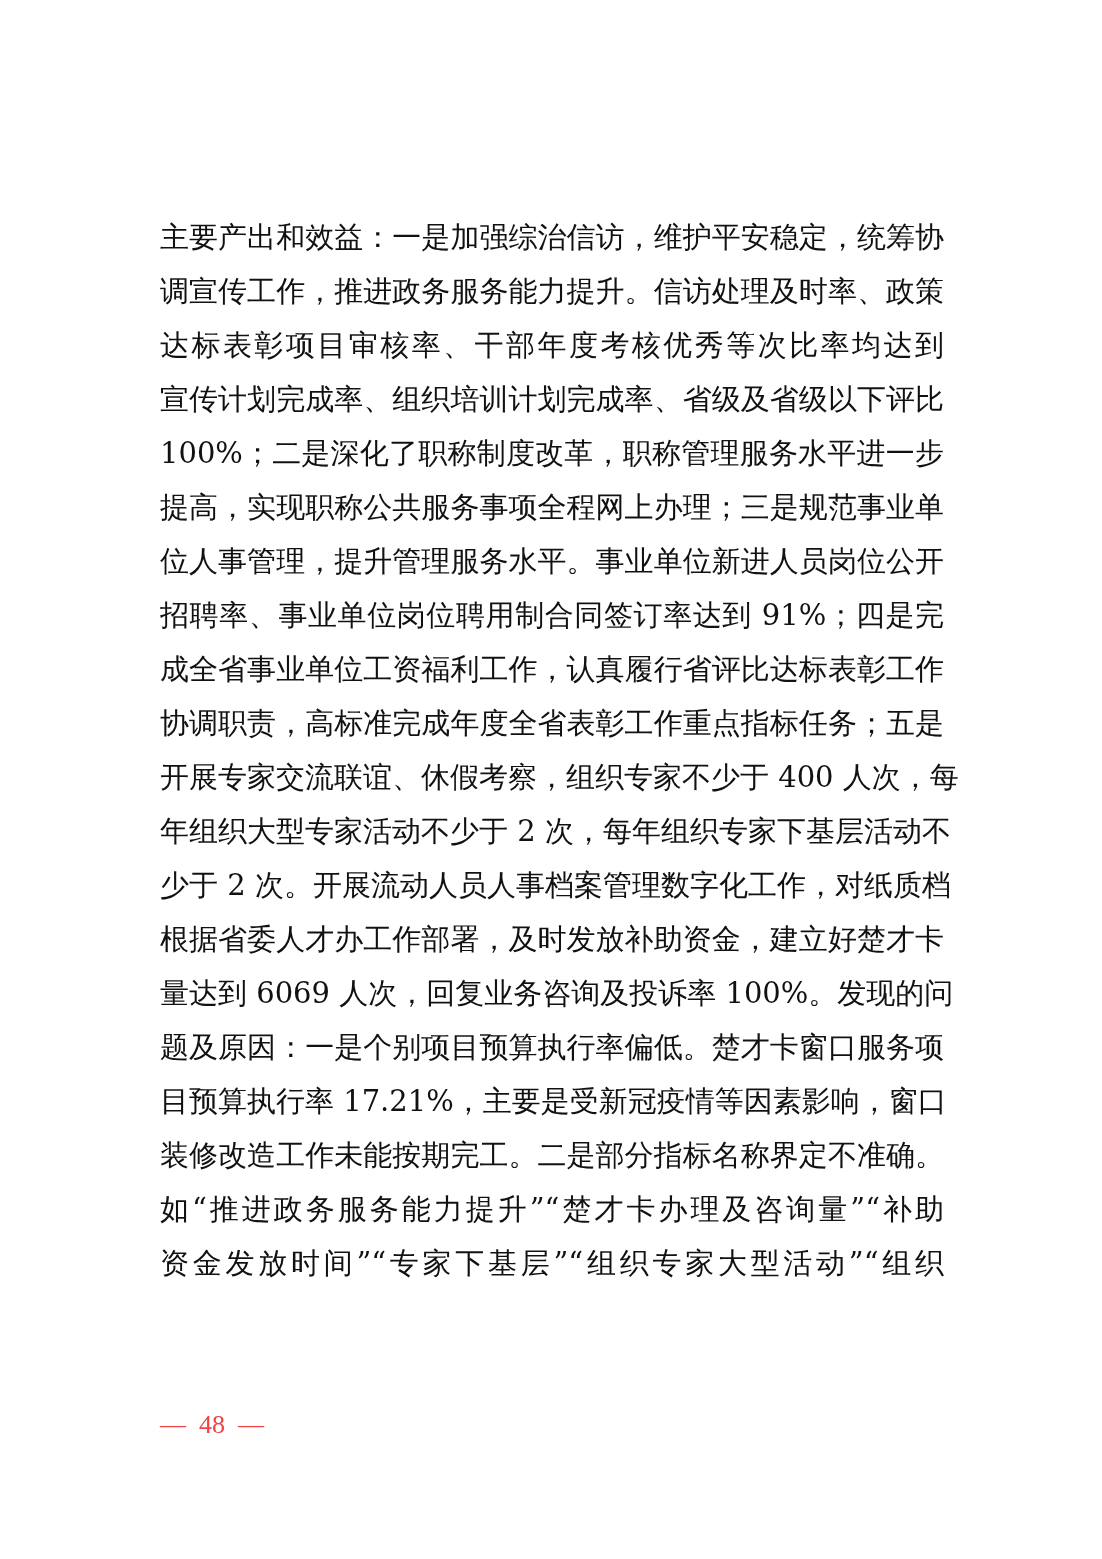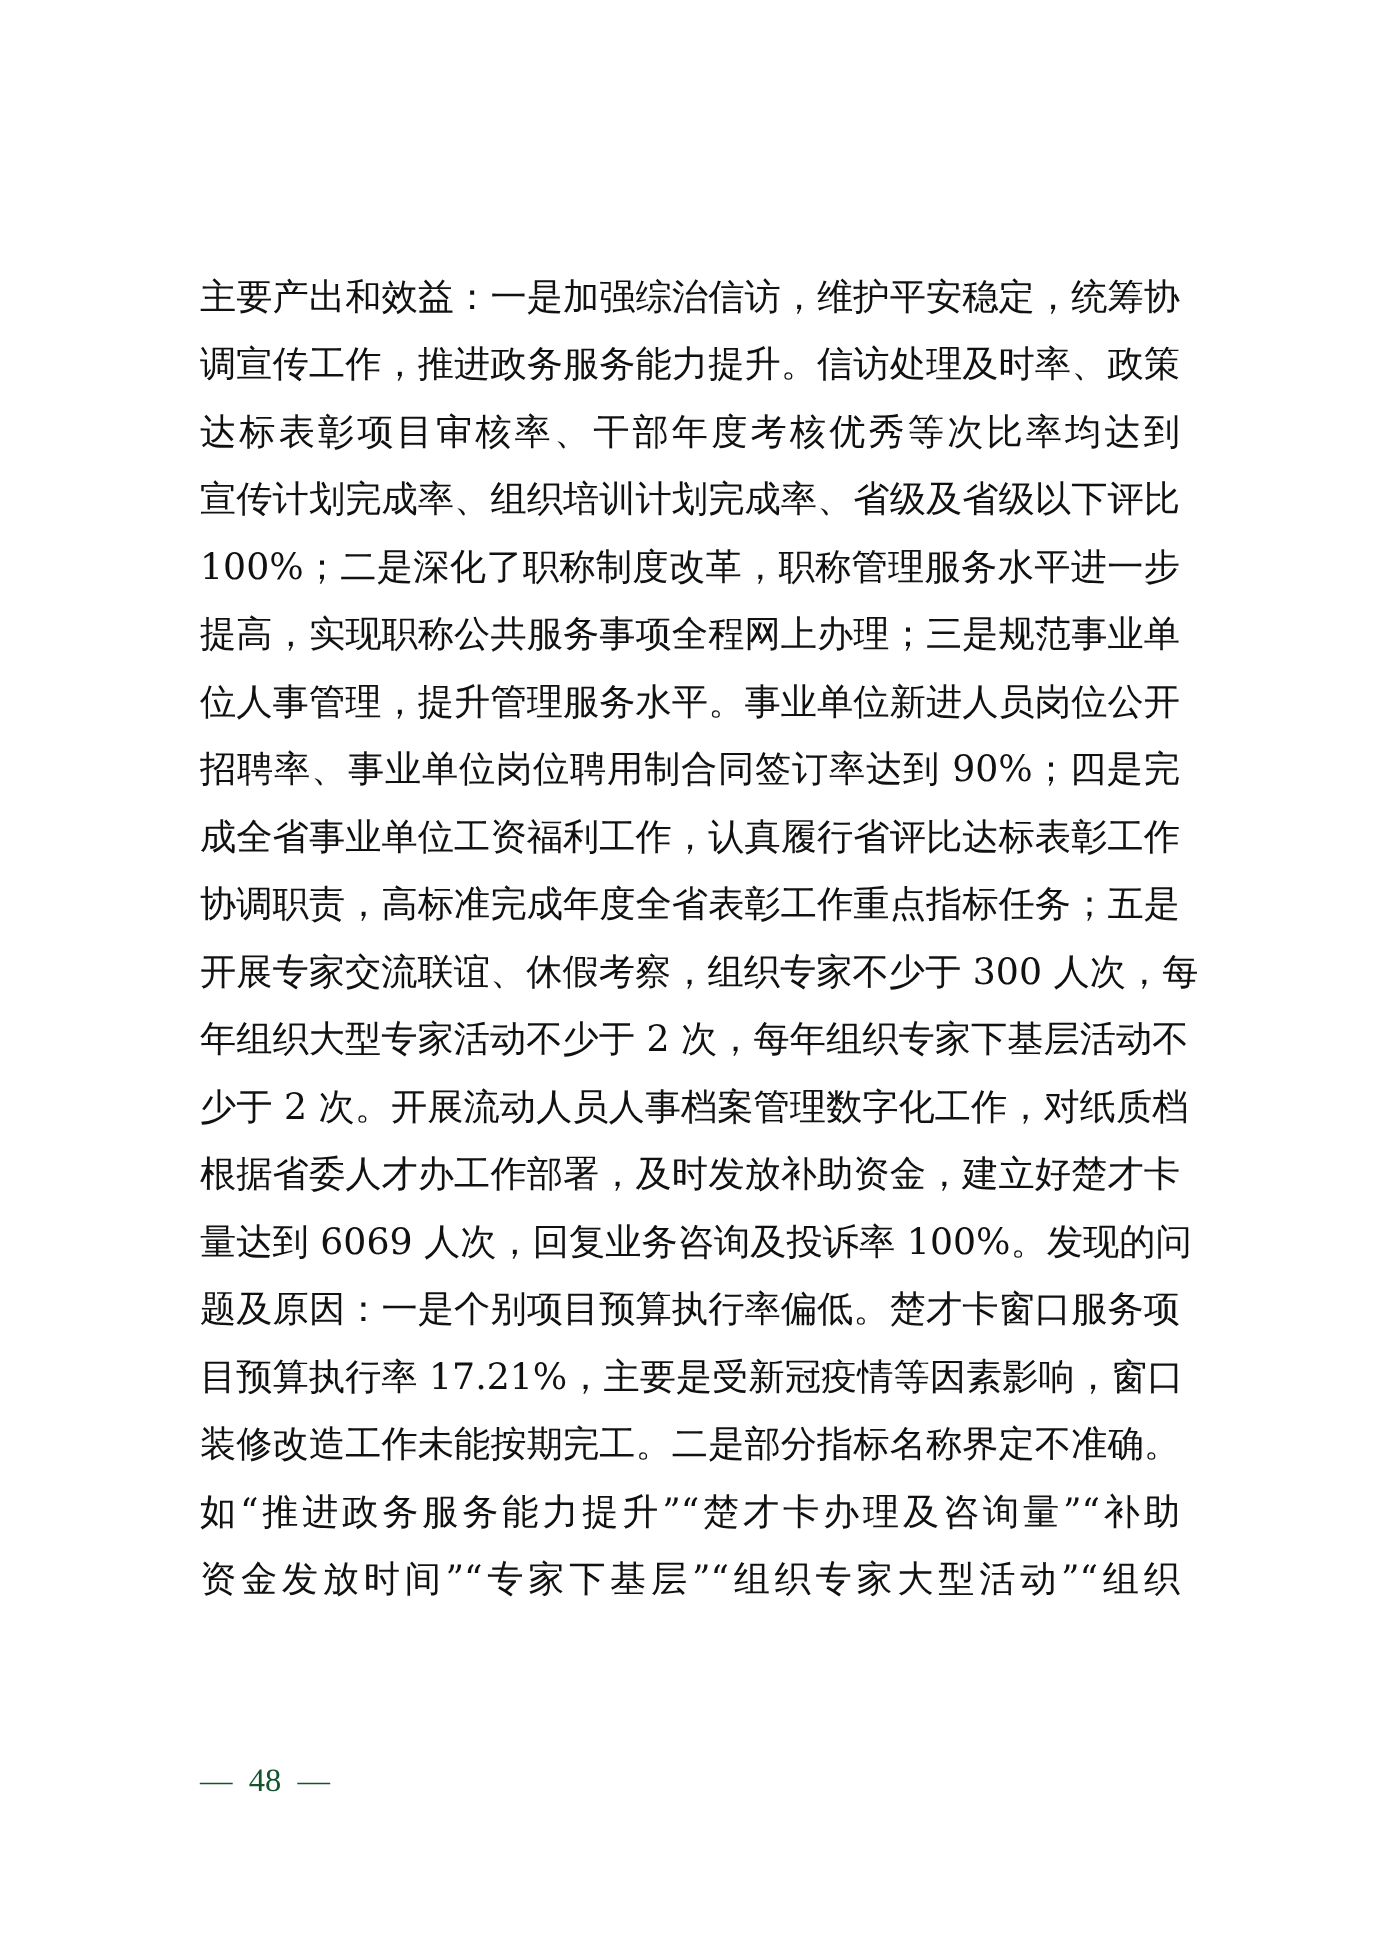--- a/index.html
+++ b/index.html
@@ -38,40 +38,40 @@
       text-align-last: justify;
       letter-spacing: 0px;
     }
     .page-number {
       position: absolute;
       left: 160px;
       top: 1405px;
       font-size: 26px;
       line-height: 40px;
       font-family: "Liberation Serif", "DejaVu Serif", serif;
-      color: #14532d;
+      color: #ef4444;
       white-space: pre;
     }
   </style>
 </head>
 <body>
 
 <div class="page">
   <div class="body-text">
     <span class="line">主要产出和效益：一是加强综治信访，维护平安稳定，统筹协</span>
     <span class="line">调宣传工作，推进政务服务能力提升。信访处理及时率、政策</span>
     <span class="line">达标表彰项目审核率、干部年度考核优秀等次比率均达到</span>
     <span class="line">宣传计划完成率、组织培训计划完成率、省级及省级以下评比</span>
     <span class="line">100%；二是深化了职称制度改革，职称管理服务水平进一步</span>
     <span class="line">提高，实现职称公共服务事项全程网上办理；三是规范事业单</span>
     <span class="line">位人事管理，提升管理服务水平。事业单位新进人员岗位公开</span>
-    <span class="line">招聘率、事业单位岗位聘用制合同签订率达到 90%；四是完</span>
+    <span class="line">招聘率、事业单位岗位聘用制合同签订率达到 91%；四是完</span>
     <span class="line">成全省事业单位工资福利工作，认真履行省评比达标表彰工作</span>
     <span class="line">协调职责，高标准完成年度全省表彰工作重点指标任务；五是</span>
-    <span class="line">开展专家交流联谊、休假考察，组织专家不少于 300 人次，每</span>
+    <span class="line">开展专家交流联谊、休假考察，组织专家不少于 400 人次，每</span>
     <span class="line">年组织大型专家活动不少于 2 次，每年组织专家下基层活动不</span>
     <span class="line">少于 2 次。开展流动人员人事档案管理数字化工作，对纸质档</span>
     <span class="line">根据省委人才办工作部署，及时发放补助资金，建立好楚才卡</span>
     <span class="line">量达到 6069 人次，回复业务咨询及投诉率 100%。发现的问</span>
     <span class="line">题及原因：一是个别项目预算执行率偏低。楚才卡窗口服务项</span>
     <span class="line">目预算执行率 17.21%，主要是受新冠疫情等因素影响，窗口</span>
     <span class="line">装修改造工作未能按期完工。二是部分指标名称界定不准确。</span>
     <span class="line">如“推进政务服务能力提升”“楚才卡办理及咨询量”“补助</span>
     <span class="line">资金发放时间”“专家下基层”“组织专家大型活动”“组织</span>
   </div>

